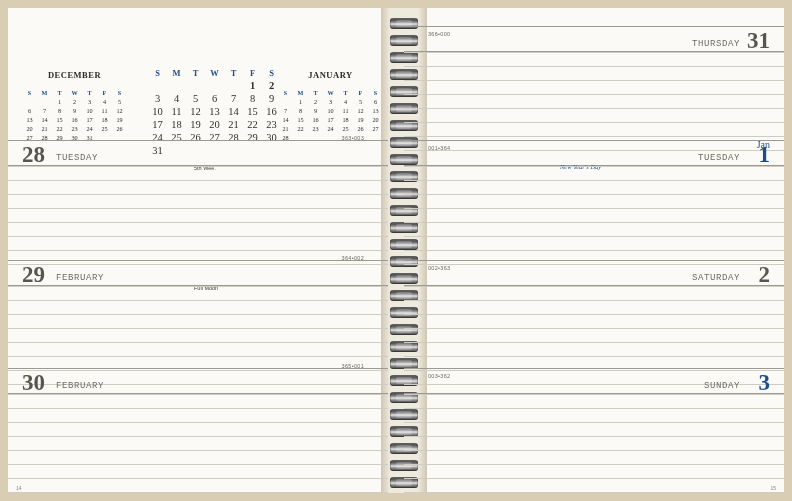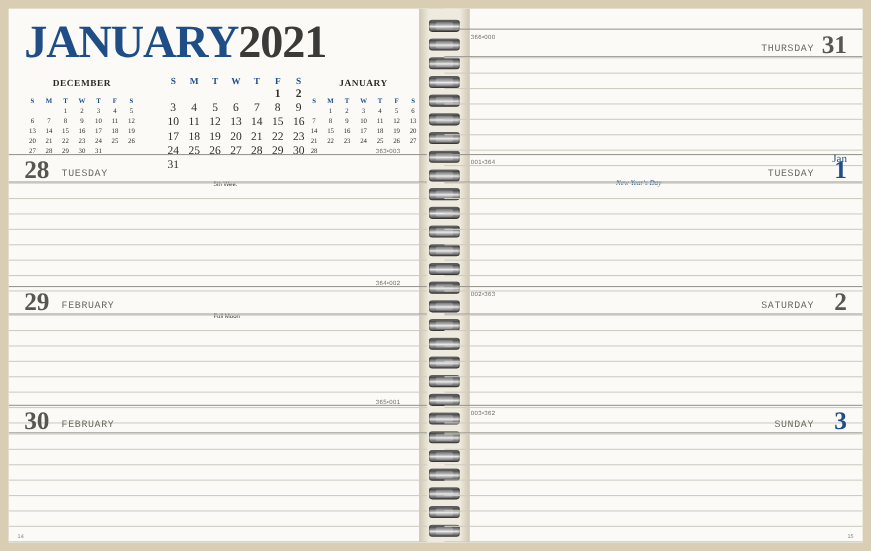--- a/index.html
+++ b/index.html
@@ -69,23 +69,20 @@
 </head>
 <body>
 
 <div class="page">
   <div class="board"></div>
   <div class="inner"></div>
 
   <div class="leaf left"></div>
   <div class="leaf right"></div>
 
-  <div class="masthead">
-    <span class="mh-month">JANUARY</span><span class="mh-year">2021</span>
-  </div>
 
   <div class="mini small" id="mini-dec">
     <div class="title">DECEMBER</div>
     <table>
         <tbody id="tb-dec">
           <tr>
             <th>S</th>
             <th>M</th>
             <th>T</th>
             <th>W</th>

